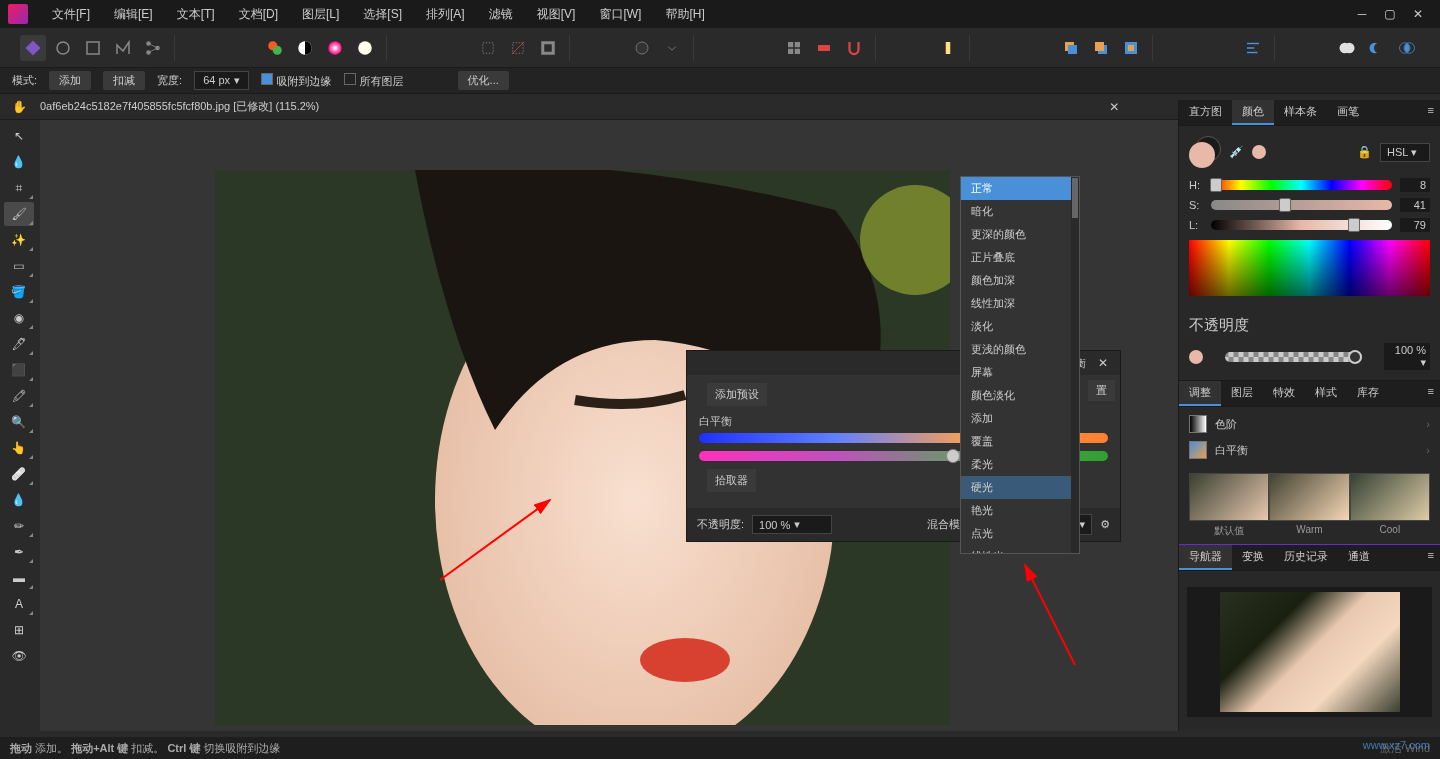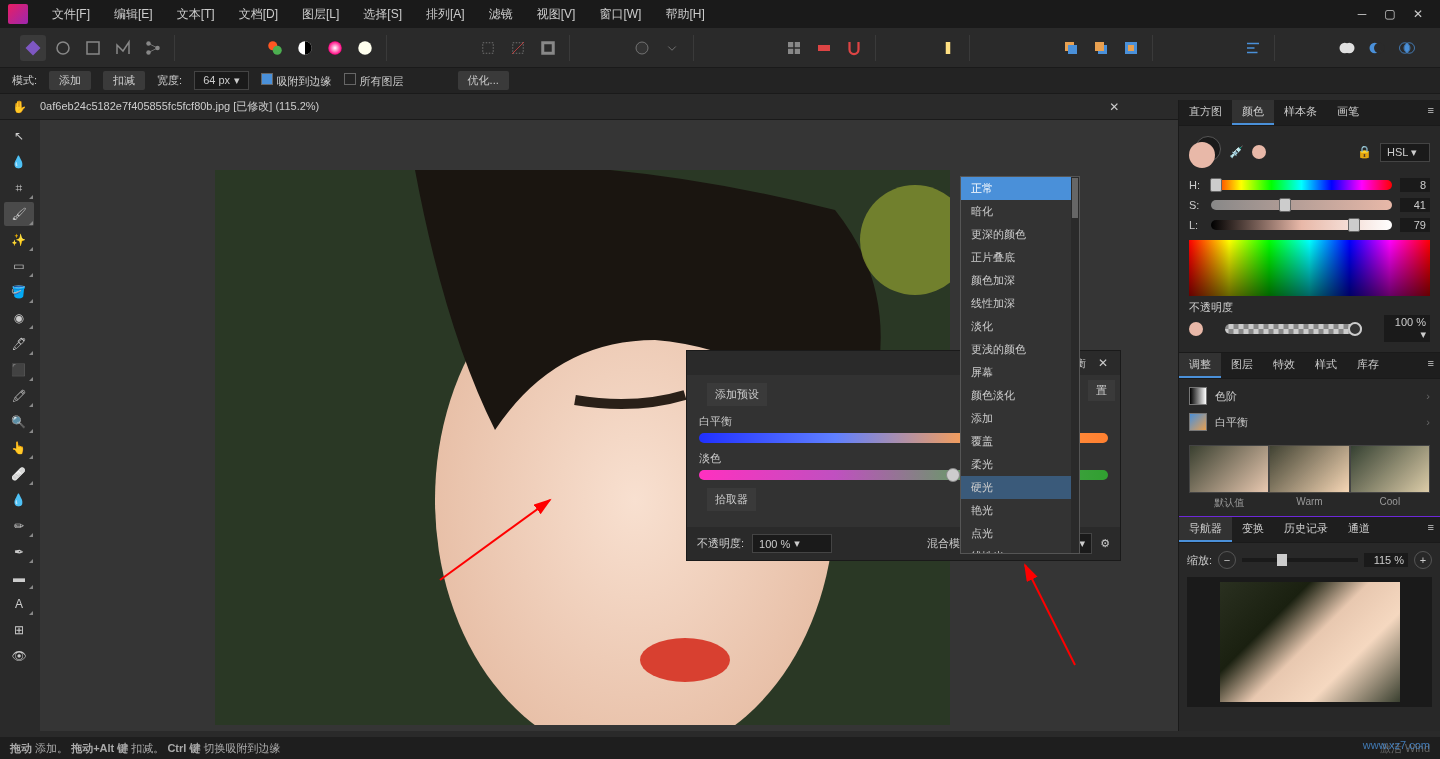--- a/index.html
+++ b/index.html
@@ -89,21 +89,21 @@
 
 .hsl-sliders { margin-top: 8px; }
 .hsl-row { display: flex; align-items: center; gap: 8px; margin-bottom: 6px; font-size: 11px; }
 .hsl-label { width: 14px; }
 .hsl-track { flex: 1; height: 10px; border-radius: 5px; position: relative; }
 .hsl-handle { position: absolute; top: -2px; width: 12px; height: 14px; background: #ccc; border: 1px solid #666; border-radius: 2px; transform: translateX(-50%); }
 .hsl-value { width: 30px; text-align: right; background: #1a1a1a; padding: 1px 4px; }
 
 .color-rect { width: 100%; height: 56px; margin-top: 8px; background: linear-gradient(to bottom, rgba(255,255,255,0) 0%, rgba(0,0,0,0.6) 100%), linear-gradient(to right, #ff0000, #ffff00, #00ff00, #00ffff, #0000ff, #ff00ff, #ff0000); }
 
-.opacity-row { display: flex; align-items: center; gap: 22px; font-size: 11px; }
+.opacity-row { display: flex; align-items: center; gap: 22px; margin-top: 8px; font-size: 11px; }
 .opacity-track { flex: 1; height: 10px; background: repeating-conic-gradient(#888 0% 25%, #ccc 0% 50%) 50% / 10px 10px; border-radius: 5px; position: relative; }
 .opacity-handle { position: absolute; right: 0; top: -2px; width: 14px; height: 14px; border-radius: 50%; border: 2px solid #ccc; background: #333; }
 .opacity-circle { width: 14px; height: 14px; border-radius: 50%; background: #e8b8a8; }
 
 
 .adj-panel { border-top: 1px solid #1a1a1a; }
 .adj-list { padding: 4px 0; }
 .adj-item { display: flex; align-items: center; gap: 8px; padding: 4px 10px; font-size: 11px; cursor: pointer; }
 .adj-icon { width: 18px; height: 18px; background: #555; border: 1px solid #777; }
 .adj-icon.levels { background: linear-gradient(to right, #000, #fff); }
@@ -421,21 +421,20 @@
     <span class="wb-close">✕</span>
   </div>
   <div class="wb-body">
     <div class="wb-row">
         <div class="wb-preset">添加预设</div>
       </div>
     <div class="wb-label">白平衡</div>
     <div class="wb-slider" style="background:linear-gradient(to right,#2030ff,#6080ff,#ffa050,#ff8030)">
       <div class="wb-slider-handle" style="left:68%"></div>
     </div>
-    <div class="wb-label">淡色</div>
     <div class="wb-slider" style="background:linear-gradient(to right,#ff30c0,#c050c0,#60a060,#30a030)">
       <div class="wb-slider-handle" style="left:62%"></div>
     </div>
     <div class="wb-row">
         <div class="wb-preset">拾取器</div>
       </div>
   </div>
   <div class="wb-footer">
     <span>不透明度:</span>
     <span class="wb-dropdown">
@@ -516,21 +515,21 @@
       </div>
       <div class="hsl-row">
         <span class="hsl-label">L:</span>
         <div class="hsl-track" style="background:linear-gradient(to right,#000,#e8b8a8,#fff)">
             <div class="hsl-handle" style="left:79%"></div>
           </div>
         <span class="hsl-value">79</span>
       </div>
     </div>
     <div class="color-rect"></div>
-    <div style="font-size:11px;margin-top:4px">不透明度</div>
+    <div style="font-size:15px;margin-top:20px">不透明度</div>
     <div class="opacity-row">
       <div class="opacity-circle"></div>
       <div class="opacity-track">
           <div class="opacity-handle"></div>
         </div>
       <span class="hsl-value" style="width:46px"><span>100 %</span> ▾</span>
     </div>
   </div>
 
   <div class="adj-panel">
@@ -572,29 +571,20 @@
 
   <div class="nav-panel">
     <div class="panel-tabs">
       <div class="panel-tab active">导航器</div>
       <div class="panel-tab">变换</div>
       <div class="panel-tab">历史记录</div>
       <div class="panel-tab">通道</div>
       <div class="panel-menu">≡</div>
     </div>
     <div class="nav-body">
-      <div class="zoom-row">
-        <span>缩放:</span>
-        <div class="zoom-btn">−</div>
-        <div class="zoom-track">
-            <div class="zoom-handle"></div>
-          </div>
-        <span class="hsl-value" style="width:44px">115 %</span>
-        <div class="zoom-btn">+</div>
-      </div>
       <div class="nav-thumb">
         <div class="nav-thumb-inner"></div>
       </div>
     </div>
   </div>
 </div>
 
 <div class="status-bar">
   <b>拖动</b>&nbsp;<span>添加。</span>&nbsp;
   <b>拖动+Alt 键</b>&nbsp;<span>扣减。</span>&nbsp;

